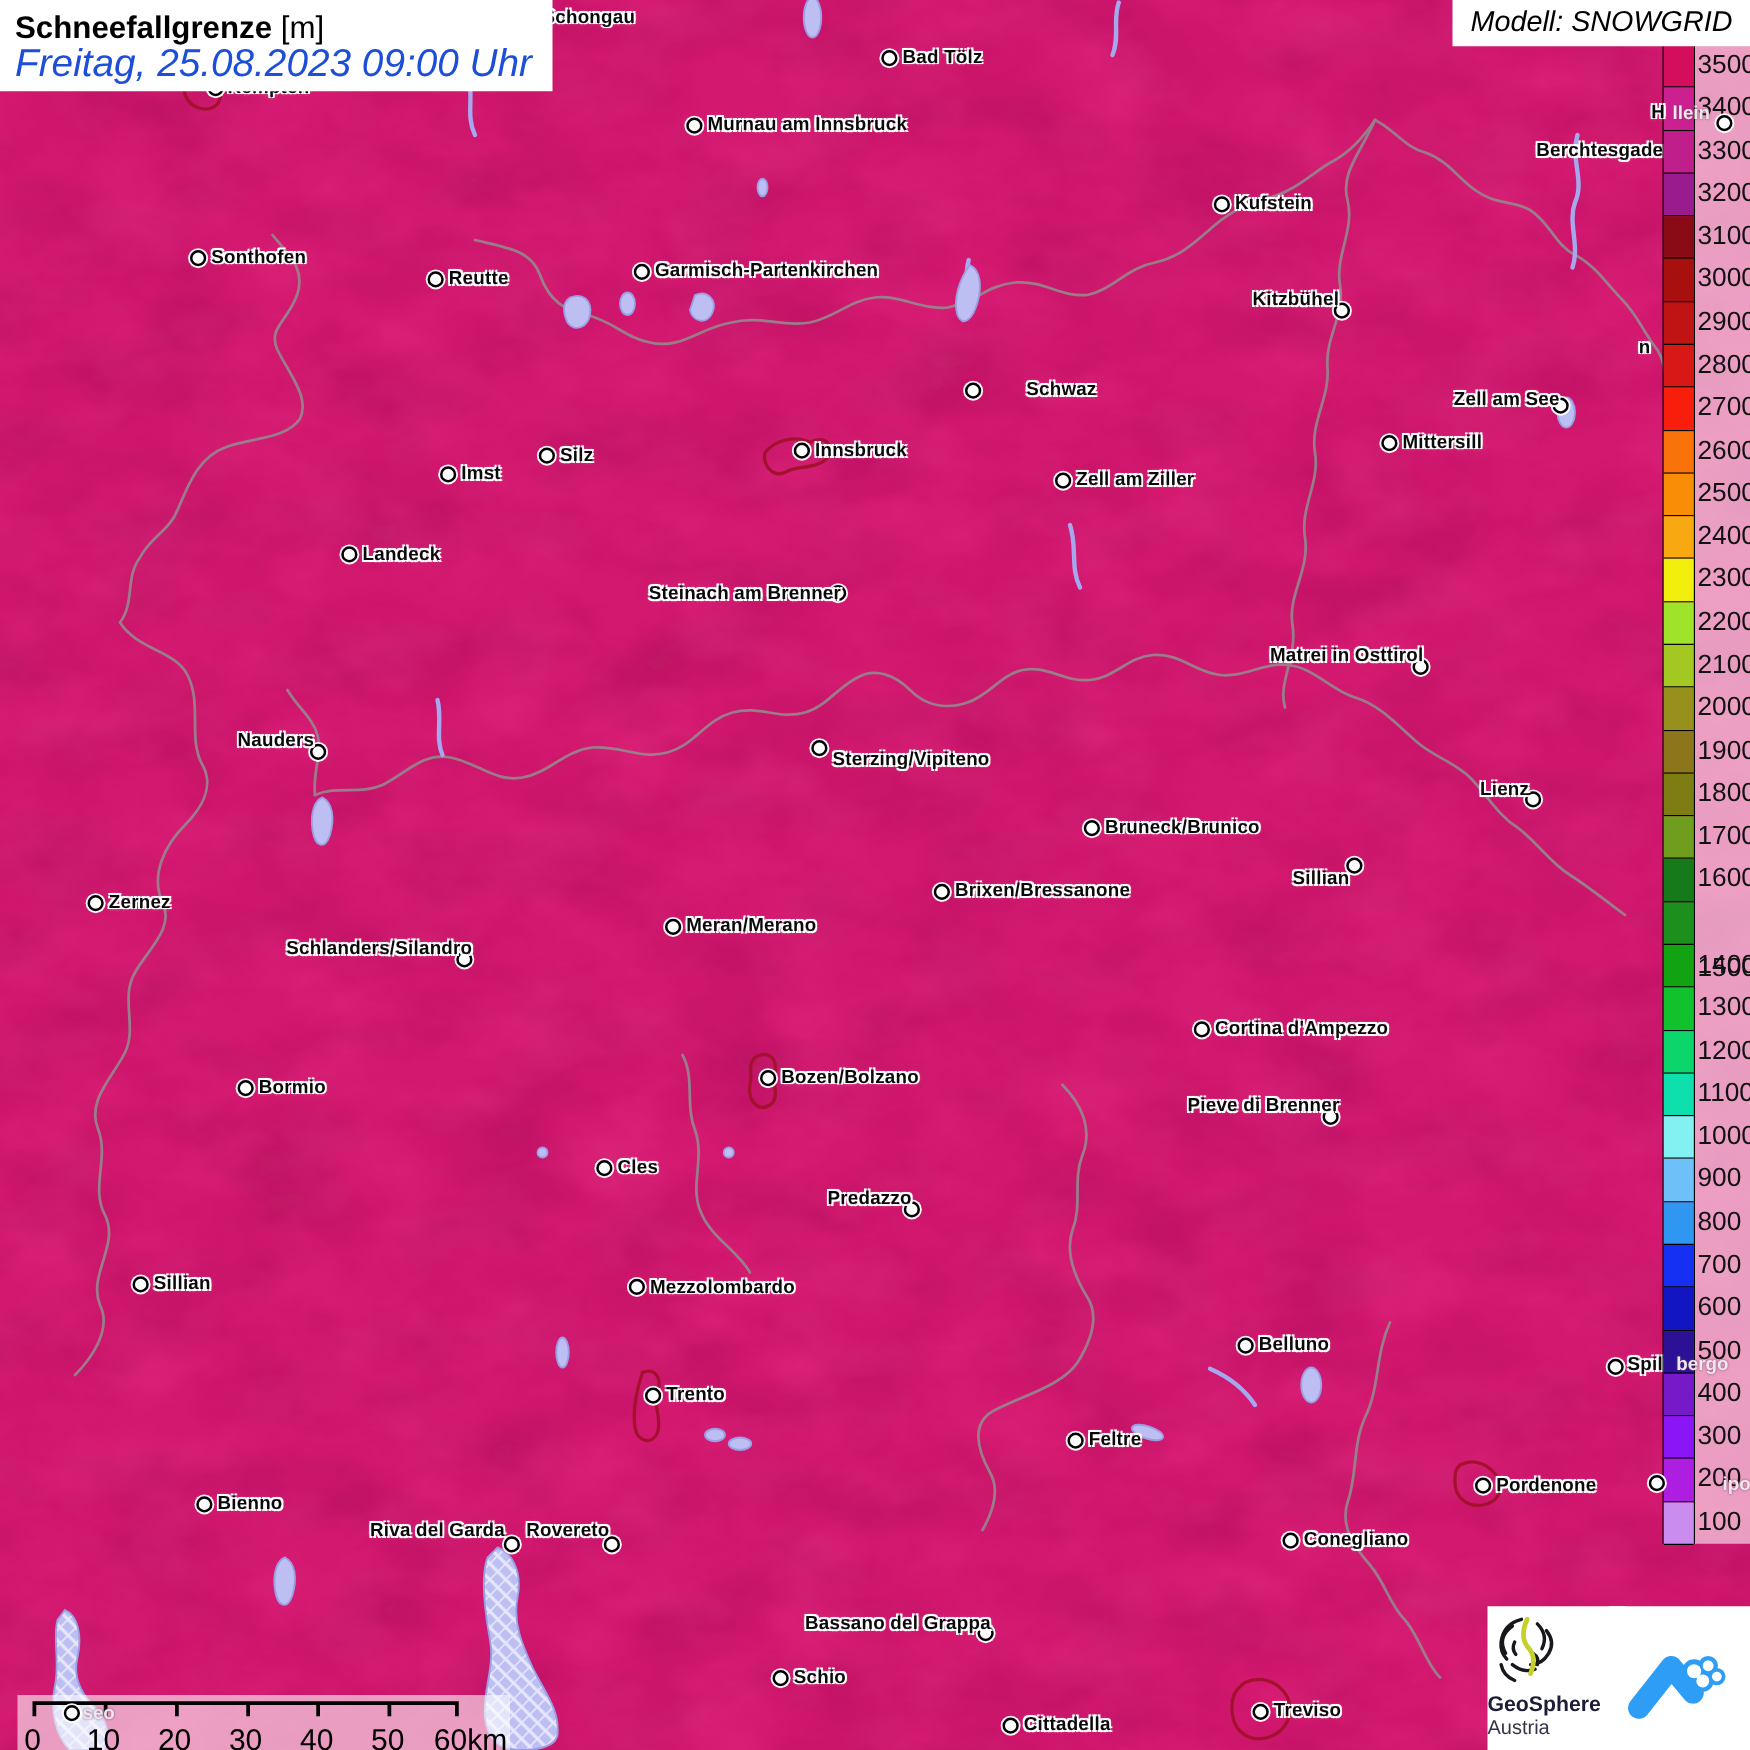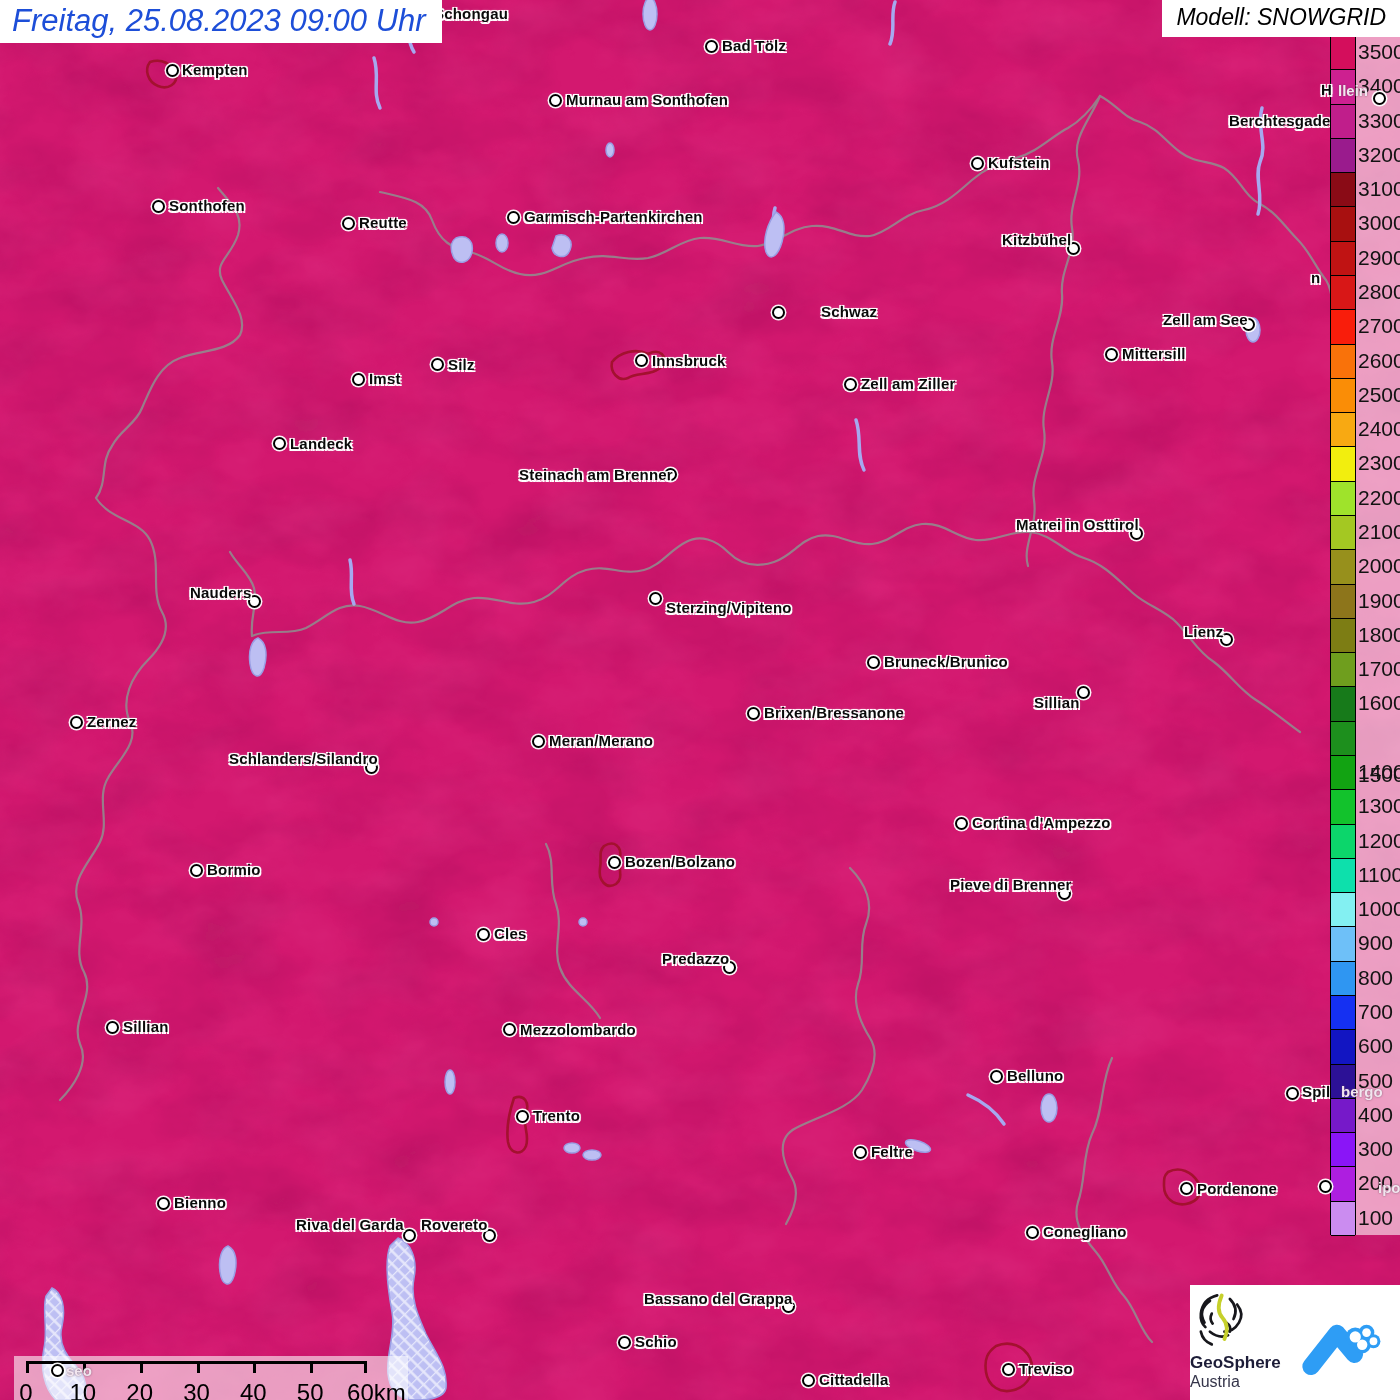--- a/index.html
+++ b/index.html
@@ -130,21 +130,21 @@
   </svg>
 
   <div id="cities">
       <div class="cdot" style="left: 417.5px; top: 7.5px;"></div>
       <div class="clab" style="left: 434px; top: 5px;">Schongau</div>
       <div class="cdot" style="left: 704.5px; top: 39.5px;"></div>
       <div class="clab" style="left: 722px; top: 37px;">Bad Tölz</div>
       <div class="cdot" style="left: 165.5px; top: 63.5px;"></div>
       <div class="clab" style="left: 182px; top: 61px;">Kempten</div>
       <div class="cdot" style="left: 548.5px; top: 93.5px;"></div>
-      <div class="clab" style="left: 566px; top: 91px;">Murnau am Sonthofen</div>
+      <div class="clab" style="left: 566px; top: 91px;">Murnau am Innsbruck</div>
       <div class="clab" style="left: 1229px; top: 112px;">Berchtesgaden</div>
       <div class="cdot" style="left: 970.5px; top: 156.5px;"></div>
       <div class="clab" style="left: 988px; top: 154px;">Kufstein</div>
       <div class="cdot" style="left: 151.5px; top: 199.5px;"></div>
       <div class="clab" style="left: 169px; top: 197px;">Sonthofen</div>
       <div class="cdot" style="left: 341.5px; top: 216.5px;"></div>
       <div class="clab" style="left: 359px; top: 214px;">Reutte</div>
       <div class="cdot" style="left: 506.5px; top: 210.5px;"></div>
       <div class="clab" style="left: 524px; top: 208px;">Garmisch-Partenkirchen</div>
       <div class="cdot" style="left: 1066.5px; top: 241.5px;"></div>
@@ -313,20 +313,21 @@
       <div class="plab-light" style="left: 1338px; top: 82px;">llein</div>
       <div class="clab" style="z-index: 41; left: 1311px; top: 269px;">n</div>
       <div class="plab-light" style="left: 1341px; top: 1083px;">bergo</div>
       <div class="cdot" style="z-index: 41; left: 1318.5px; top: 1179.5px;"></div>
       <div class="plab-light" style="left: 1378px; top: 1179px;">ipo</div>
       <div class="cdot" style="z-index: 41; left: 50.5px; top: 1363.5px;"></div>
       <div class="plab-light" style="left: 66px; top: 1362px;">seo</div>
     </div>
 
   <div id="titlebox">
+    <div class="t1"><b>Schneefallgrenze</b> <span>[m]</span></div>
     <div class="t2">Freitag, 25.08.2023 09:00 Uhr</div>
   </div>
 
   <div id="modelbox">Modell: SNOWGRID</div>
 
   <div id="scalebar">
     <div id="ruler">
         <div class="tick" style="left: 0px;"></div>
         <div class="tlab" style="left: 0px;">0</div>
         <div class="tick" style="left: 56.8333px;"></div>

